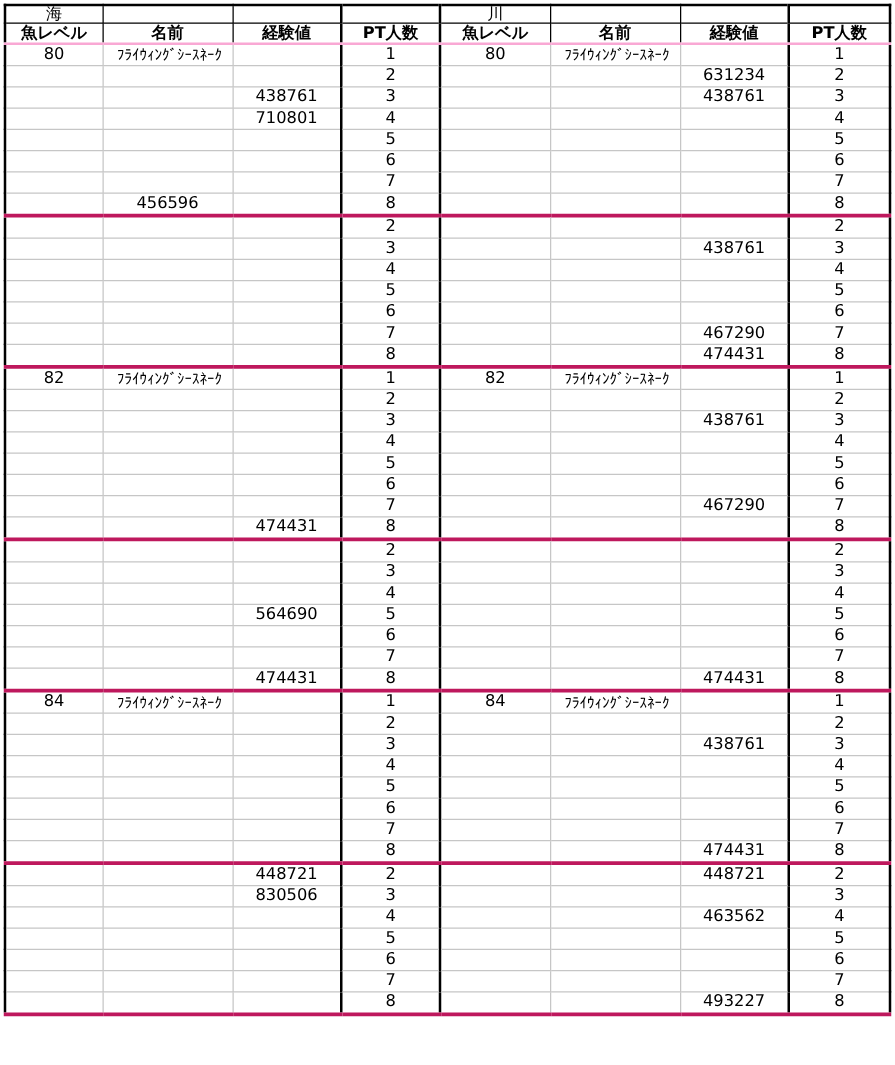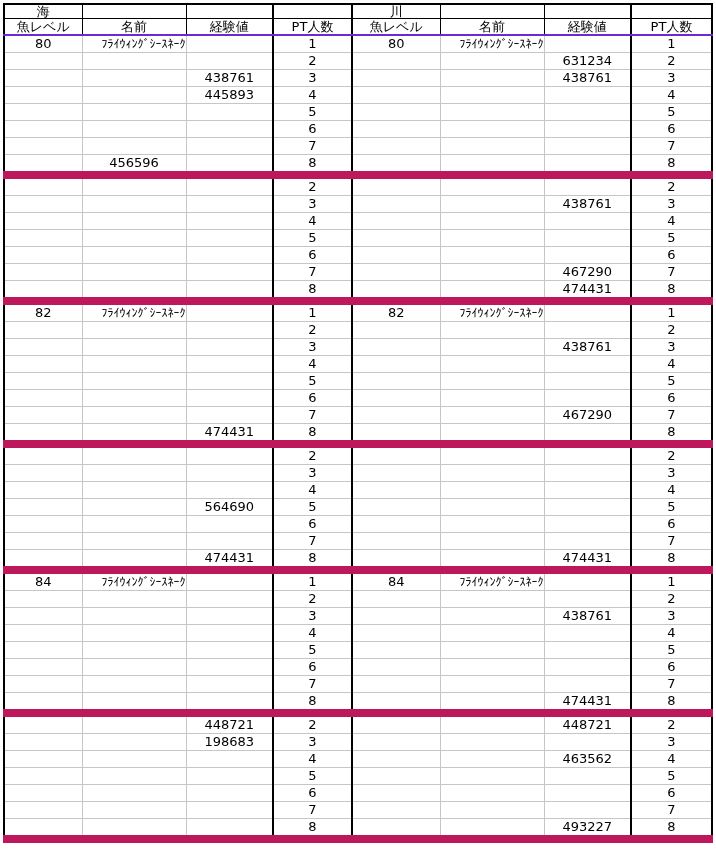--- a/index.html
+++ b/index.html
@@ -31,39 +31,40 @@
     text-align: center;
     white-space: nowrap;
     overflow: hidden;
   }
   
   table.grid td.hd {
     border: 1px solid #000000;
   }
   
   table.grid tr.hdr2 td {
-    border-bottom: 2px solid #6d28d9;
+    border-bottom: 2px solid #f9a8d4;
     height: 15px;
     line-height: 15px;
+    font-weight: bold;
   }
   table.grid tr.hdr1 td {
     height: 13px;
     line-height: 13px;
   }
   
   table.grid td.bl {
     border-left: 2px solid #000000;
   }
   
   table.grid td.bb {
-    border-bottom: 8px solid #be185d;
+    border-bottom: 3px solid #be185d;
   }
   
   table.grid td.name {
-    text-align: right;
+    text-align: center;
     padding-left: 3px;
     font-size: 12px;
   }
 </style>
 </head>
 <body>
 
 <div class="sheet">
   <table class="grid">
     <colgroup>
@@ -123,21 +124,21 @@
           <td>438761</td>
           <td class="bl">3</td>
           <td class="bl"></td>
           <td></td>
           <td>438761</td>
           <td class="bl">3</td>
         </tr>
         <tr>
           <td></td>
           <td></td>
-          <td>445893</td>
+          <td>710801</td>
           <td class="bl">4</td>
           <td class="bl"></td>
           <td></td>
           <td></td>
           <td class="bl">4</td>
         </tr>
         <tr>
           <td></td>
           <td></td>
           <td></td>
@@ -483,21 +484,21 @@
           <td>448721</td>
           <td class="bl">2</td>
           <td class="bl"></td>
           <td></td>
           <td>448721</td>
           <td class="bl">2</td>
         </tr>
         <tr>
           <td></td>
           <td></td>
-          <td>198683</td>
+          <td>830506</td>
           <td class="bl">3</td>
           <td class="bl"></td>
           <td></td>
           <td></td>
           <td class="bl">3</td>
         </tr>
         <tr>
           <td></td>
           <td></td>
           <td></td>

